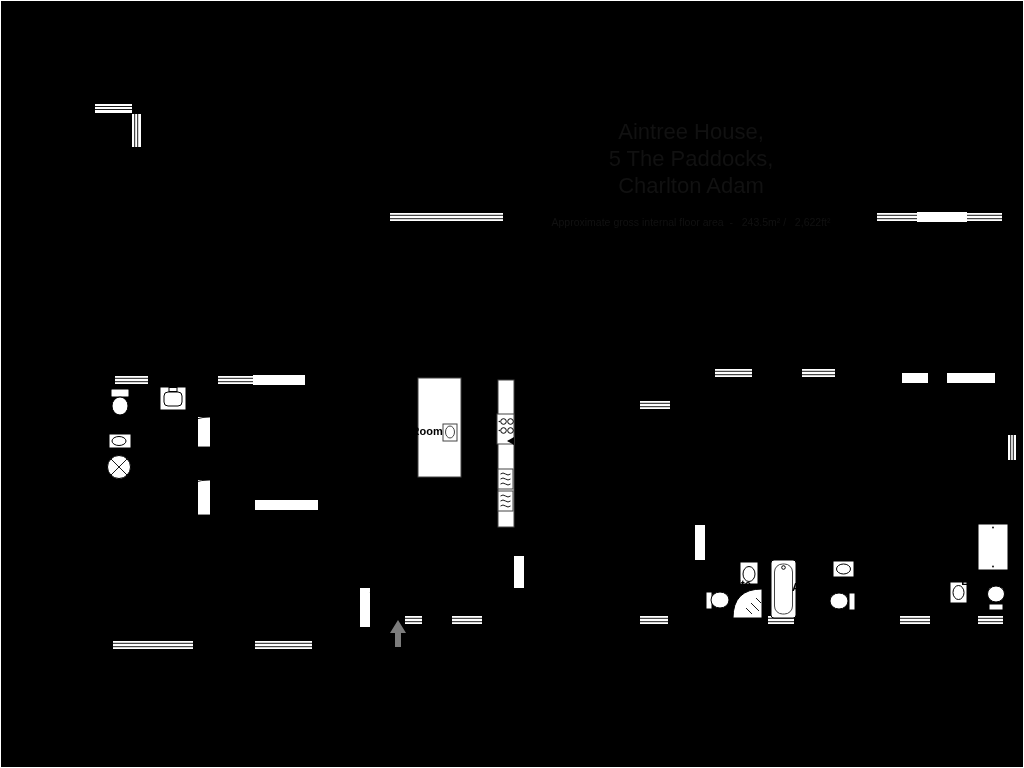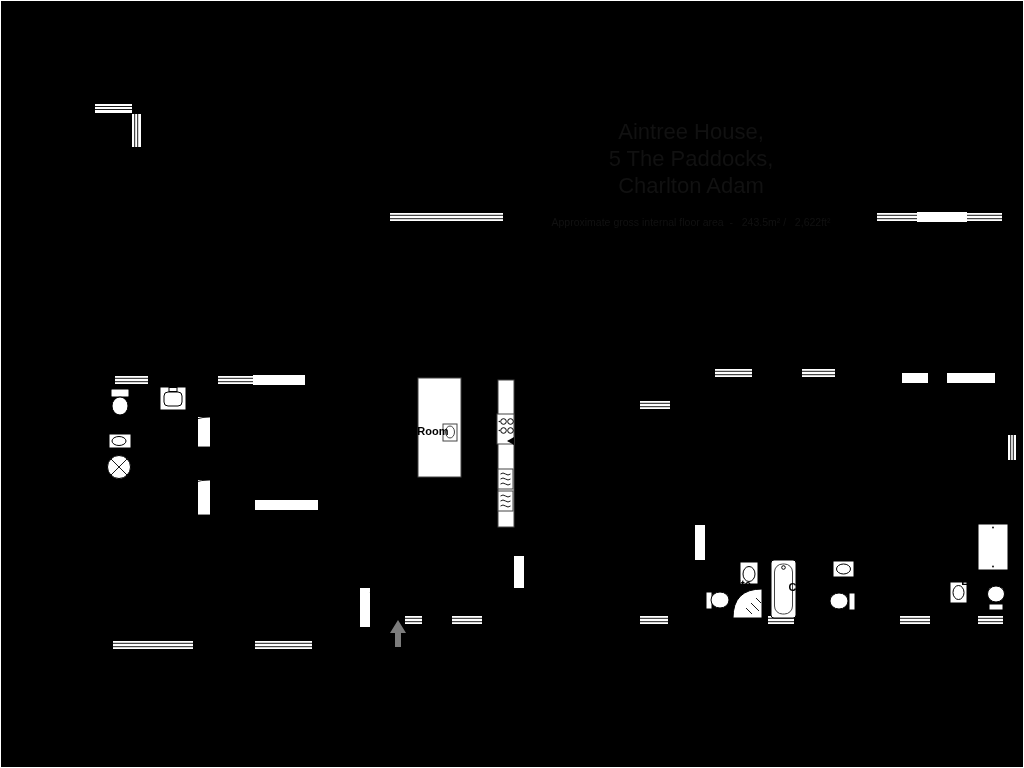--- a/index.html
+++ b/index.html
@@ -375,21 +375,21 @@
   <div class="cmp" style="left:274px;top:212px;">S</div>
 
   <div class="lbl" style="left:71px;top:215px;">
     <div class="rn">Studio</div>
     <div>3.66 x 6.69m</div>
     <div>12'0" x 21'11"</div>
   </div>
   <div class="lbl la" style="left:25px;top:349px;">Area: 24.4 m² ... 263 ft²</div>
 
   <div class="lbl" style="left:366px;top:424px;line-height:15px;">
-    <div class="rn">Kitchen / Dining / Garage Room</div>
+    <div class="rn">Sitting / Dining / Living Room</div>
     <div>9.30 x 9.40m</div>
     <div>30'6" x 30'10"</div>
   </div>
   <div class="lbl rn" style="left:175px;top:417px;">Utility</div>
   <div class="lbl" style="left:154px;top:545px;">
     <div class="rn">Garage</div>
     <div>3.00 x 5.97m</div>
     <div>9'10" x 19'7"</div>
   </div>
   <div class="lbl" style="left:283px;top:571px;">
@@ -420,21 +420,21 @@
     <div class="rn">Bedroom</div>
     <div>2.99 x 3.83m</div>
     <div>9'10" x 12'7"</div>
   </div>
   <div class="lbl" style="left:653px;top:505px;">
     <div class="rn">Bedroom</div>
     <div>2.91 x 4.78m</div>
     <div>9'6" x 15'8"</div>
   </div>
   <div class="lbl rn" style="left:731px;top:577px;">Ensuite</div>
-  <div class="lbl rn" style="left:811px;top:580px;">Charlton</div>
+  <div class="lbl rn" style="left:811px;top:580px;">Aintree</div>
   <div class="lbl rn" style="left:981px;top:574px;">Ensuite</div>
   <div class="lbl fl" style="left:810px;top:638px;">
     <div class="big">First Floor</div>
     <div>Area: 102.8 m² ... 1107 ft²</div>
   </div>
 
 </div>
 </div>
 
 </body></html>

